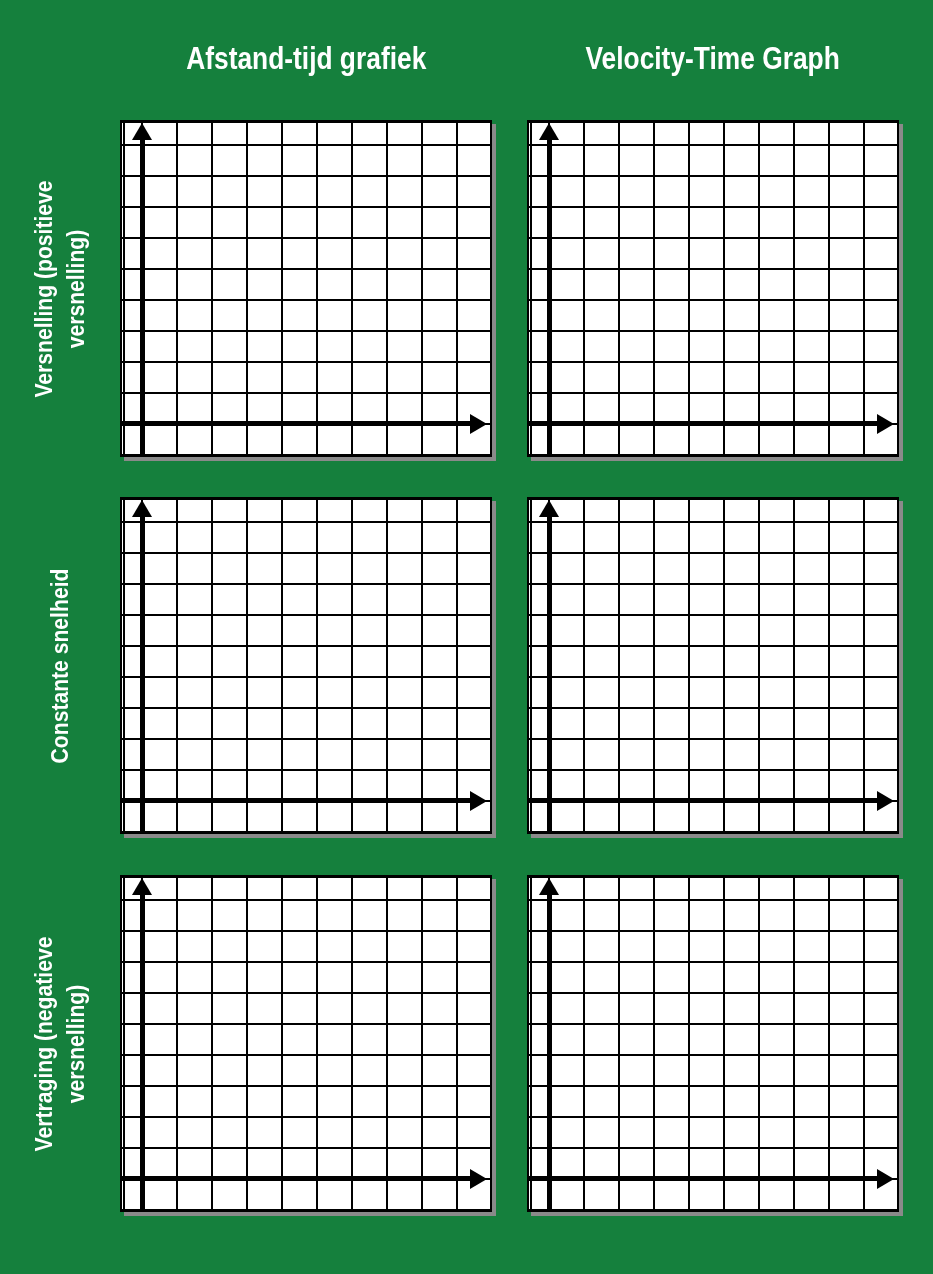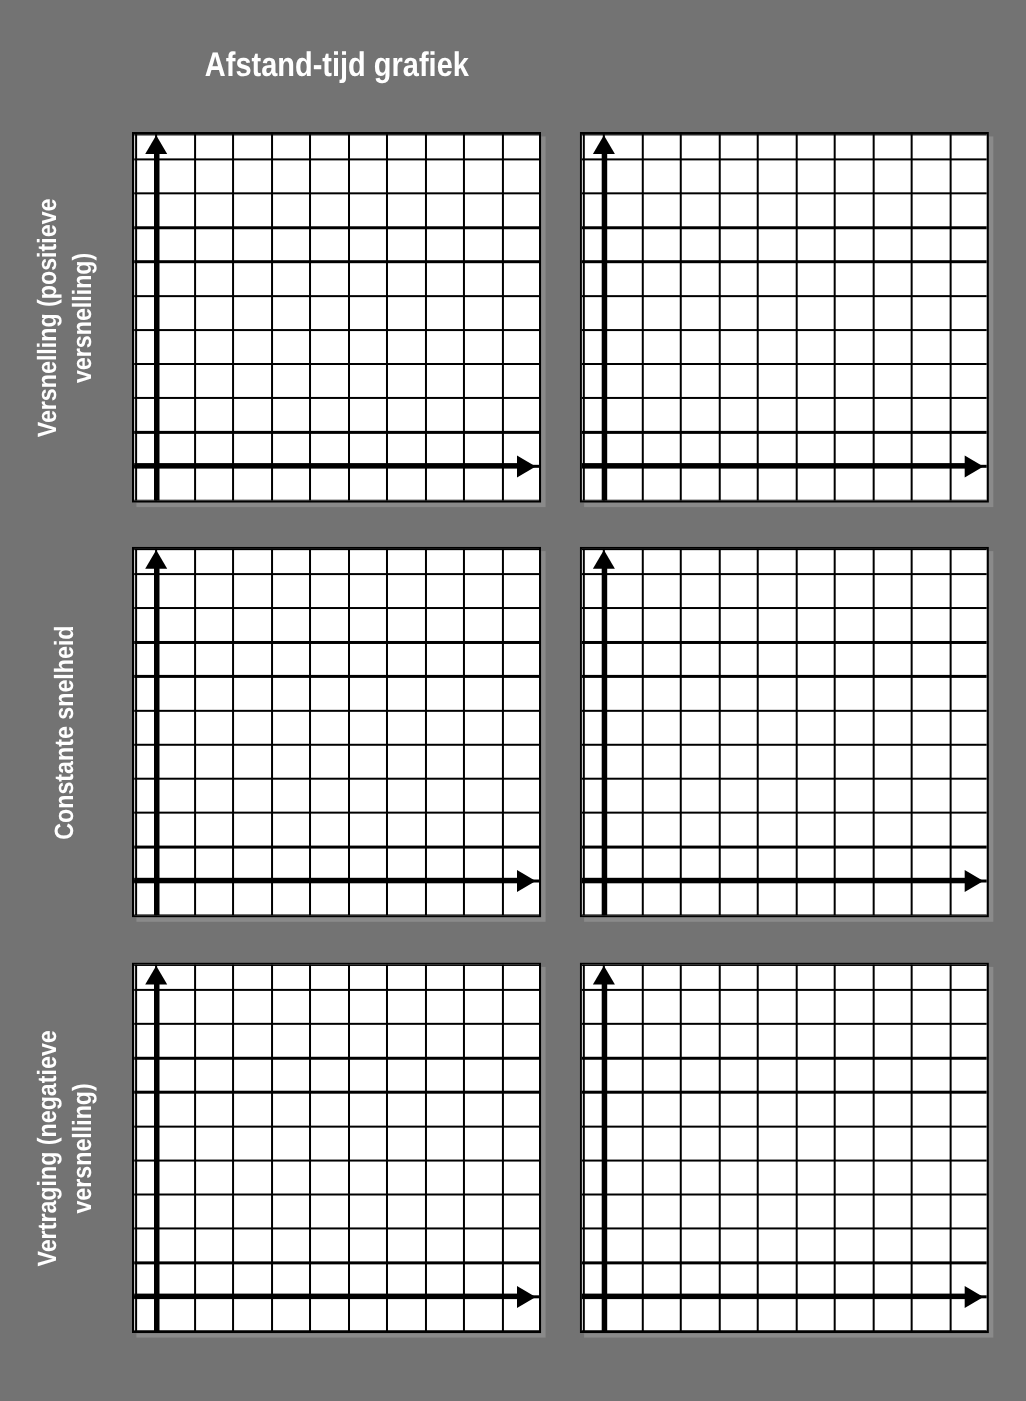--- a/index.html
+++ b/index.html
@@ -4,21 +4,21 @@
 <style>
   html, body {
     margin: 0;
     padding: 0;
     background: #000000;
   }
   .sheet {
     position: relative;
     width: 933px;
     height: 1274px;
-    background: #737373;
+    background: #15803d;
     font-family: "Liberation Sans", sans-serif;
     overflow: hidden;
   }
 
   
   .colheader {
     position: absolute;
     top: 38px;
     width: 372px;
     height: 42px;
@@ -120,20 +120,23 @@
   }
 </style>
 </head>
 <body>
 
 <div class="sheet">
 
   <div class="colheader c1">
     <span class="condense">Afstand-tijd grafiek</span>
   </div>
+  <div class="colheader c2">
+    <span class="condense">Velocity-Time Graph</span>
+  </div>
 
   <div class="rowlabel r1">
     <div class="rot">Versnelling (positieve
 versnelling)</div>
   </div>
   <div class="rowlabel r2">
     <div class="rot">Constante snelheid</div>
   </div>
   <div class="rowlabel r3">
     <div class="rot">Vertraging (negatieve

